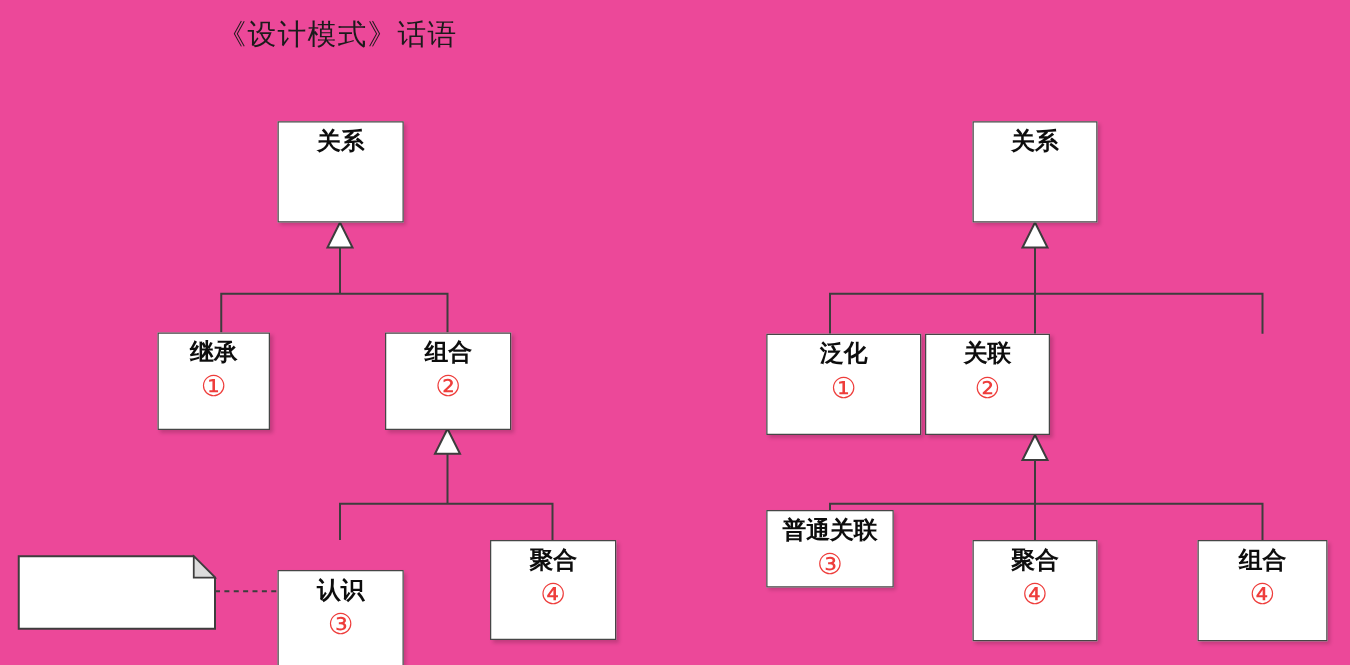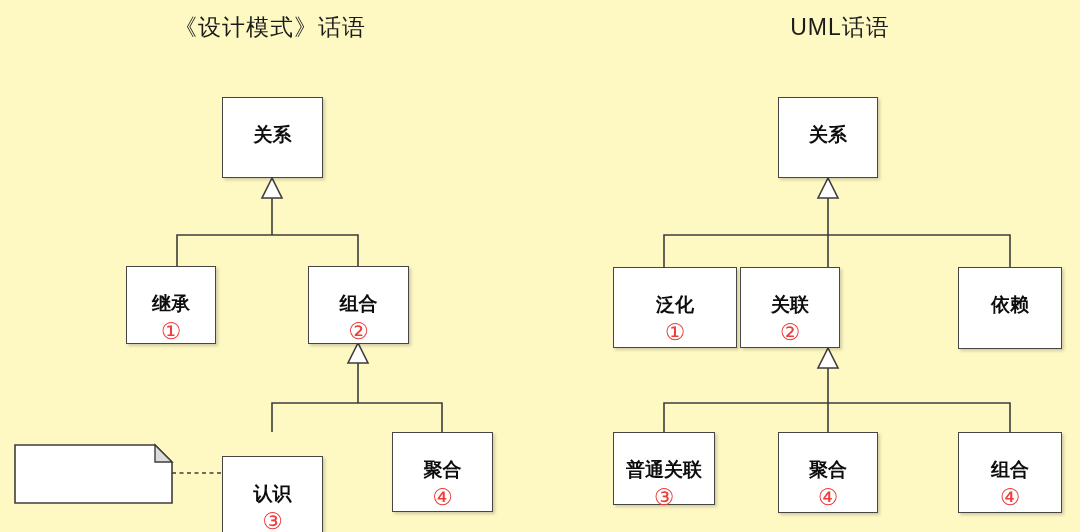--- a/index.html
+++ b/index.html
@@ -1,30 +1,30 @@
 <!DOCTYPE html>
 <html style="--num-red: #ee3d3b; --line: #3d3d3d; --fold: #dcdcdc;"><head>
 <meta charset="utf-8">
 <style>
   html,body{margin:0;padding:0;background:#ffffff;}
   .canvas{
-    position:relative;width:1080px;height:532px;background:#fef9c3;
+    position:relative;width:1080px;height:532px;background:#ec4899;
     font-family:"Liberation Sans",sans-serif;overflow:hidden;
   }
   .title{
     position:absolute;text-align:center;font-size:23px;font-weight:normal;
     color:#1b1b1b;letter-spacing:1px;white-space:nowrap;
   }
   .title.left{left:120px;top:12px;width:300px;}
   .title.right{left:690px;top:12px;width:300px;}
   .node{
     position:absolute;background:#ffffff;border:1.6px solid #464646;
     box-shadow:2px 2px 3px rgba(0,0,0,0.18);
     display:flex;flex-direction:column;align-items:center;
-    box-sizing:border-box;padding-top:25px;
+    box-sizing:border-box;padding-top:4px;
   }
   .lbl{font-weight:bold;font-size:19px;color:#0d0d0d;line-height:24px;white-space:nowrap;}
   .num{
     font-family:"DejaVu Serif","DejaVu Sans",serif;
     font-size:23px;line-height:30px;color:var(--num-red,#ee3d3b);
   }
   .note-text{position:absolute;left:22px;top:464px;font-size:20px;color:#111;white-space:nowrap;}
   svg.wires{position:absolute;left:0;top:0;}
   .wire{fill:none;stroke:var(--line,#3d3d3d);stroke-width:1.6;}
   .wire.dashed{stroke-dasharray:4 3.5;}
@@ -52,21 +52,20 @@
 
     <polygon class="tri" points="828,178 818,198 838,198"></polygon>
     <path class="wire" d="M828,198 V267"></path>
     <path class="wire" d="M664,267 V235 H1010 V267"></path>
     <polygon class="tri" points="828,348 818,368 838,368"></polygon>
     <path class="wire" d="M828,368 V433"></path>
     <path class="wire" d="M664,432 V403 H1010 V432"></path>
   </svg>
 
   <div class="title left">《设计模式》话语</div>
-  <div class="title right">UML话语</div>
 
   <div class="node" style="left:222px;top:97px;width:101px;height:81px">
     <span class="lbl">关系</span>
     <span class="num"></span>
   </div>
   <div class="node" style="left:126px;top:266px;width:90px;height:78px">
     <span class="lbl">继承</span>
     <span class="num">①</span>
   </div>
   <div class="node" style="left:308px;top:266px;width:101px;height:78px">
@@ -88,25 +87,21 @@
     <span class="num"></span>
   </div>
   <div class="node" style="left:613px;top:267px;width:124px;height:81px">
     <span class="lbl">泛化</span>
     <span class="num">①</span>
   </div>
   <div class="node" style="left:740px;top:267px;width:100px;height:81px">
     <span class="lbl">关联</span>
     <span class="num">②</span>
   </div>
-  <div class="node" style="left:958px;top:267px;width:104px;height:82px">
-    <span class="lbl">依赖</span>
-    <span class="num"></span>
-  </div>
-  <div class="node" style="left:613px;top:432px;width:102px;height:73px">
+  <div class="node" style="left:613px;top:408px;width:102px;height:62px">
     <span class="lbl">普通关联</span>
     <span class="num">③</span>
   </div>
   <div class="node" style="left:778px;top:432px;width:100px;height:81px">
     <span class="lbl">聚合</span>
     <span class="num">④</span>
   </div>
   <div class="node" style="left:958px;top:432px;width:104px;height:81px">
     <span class="lbl">组合</span>
     <span class="num">④</span>

